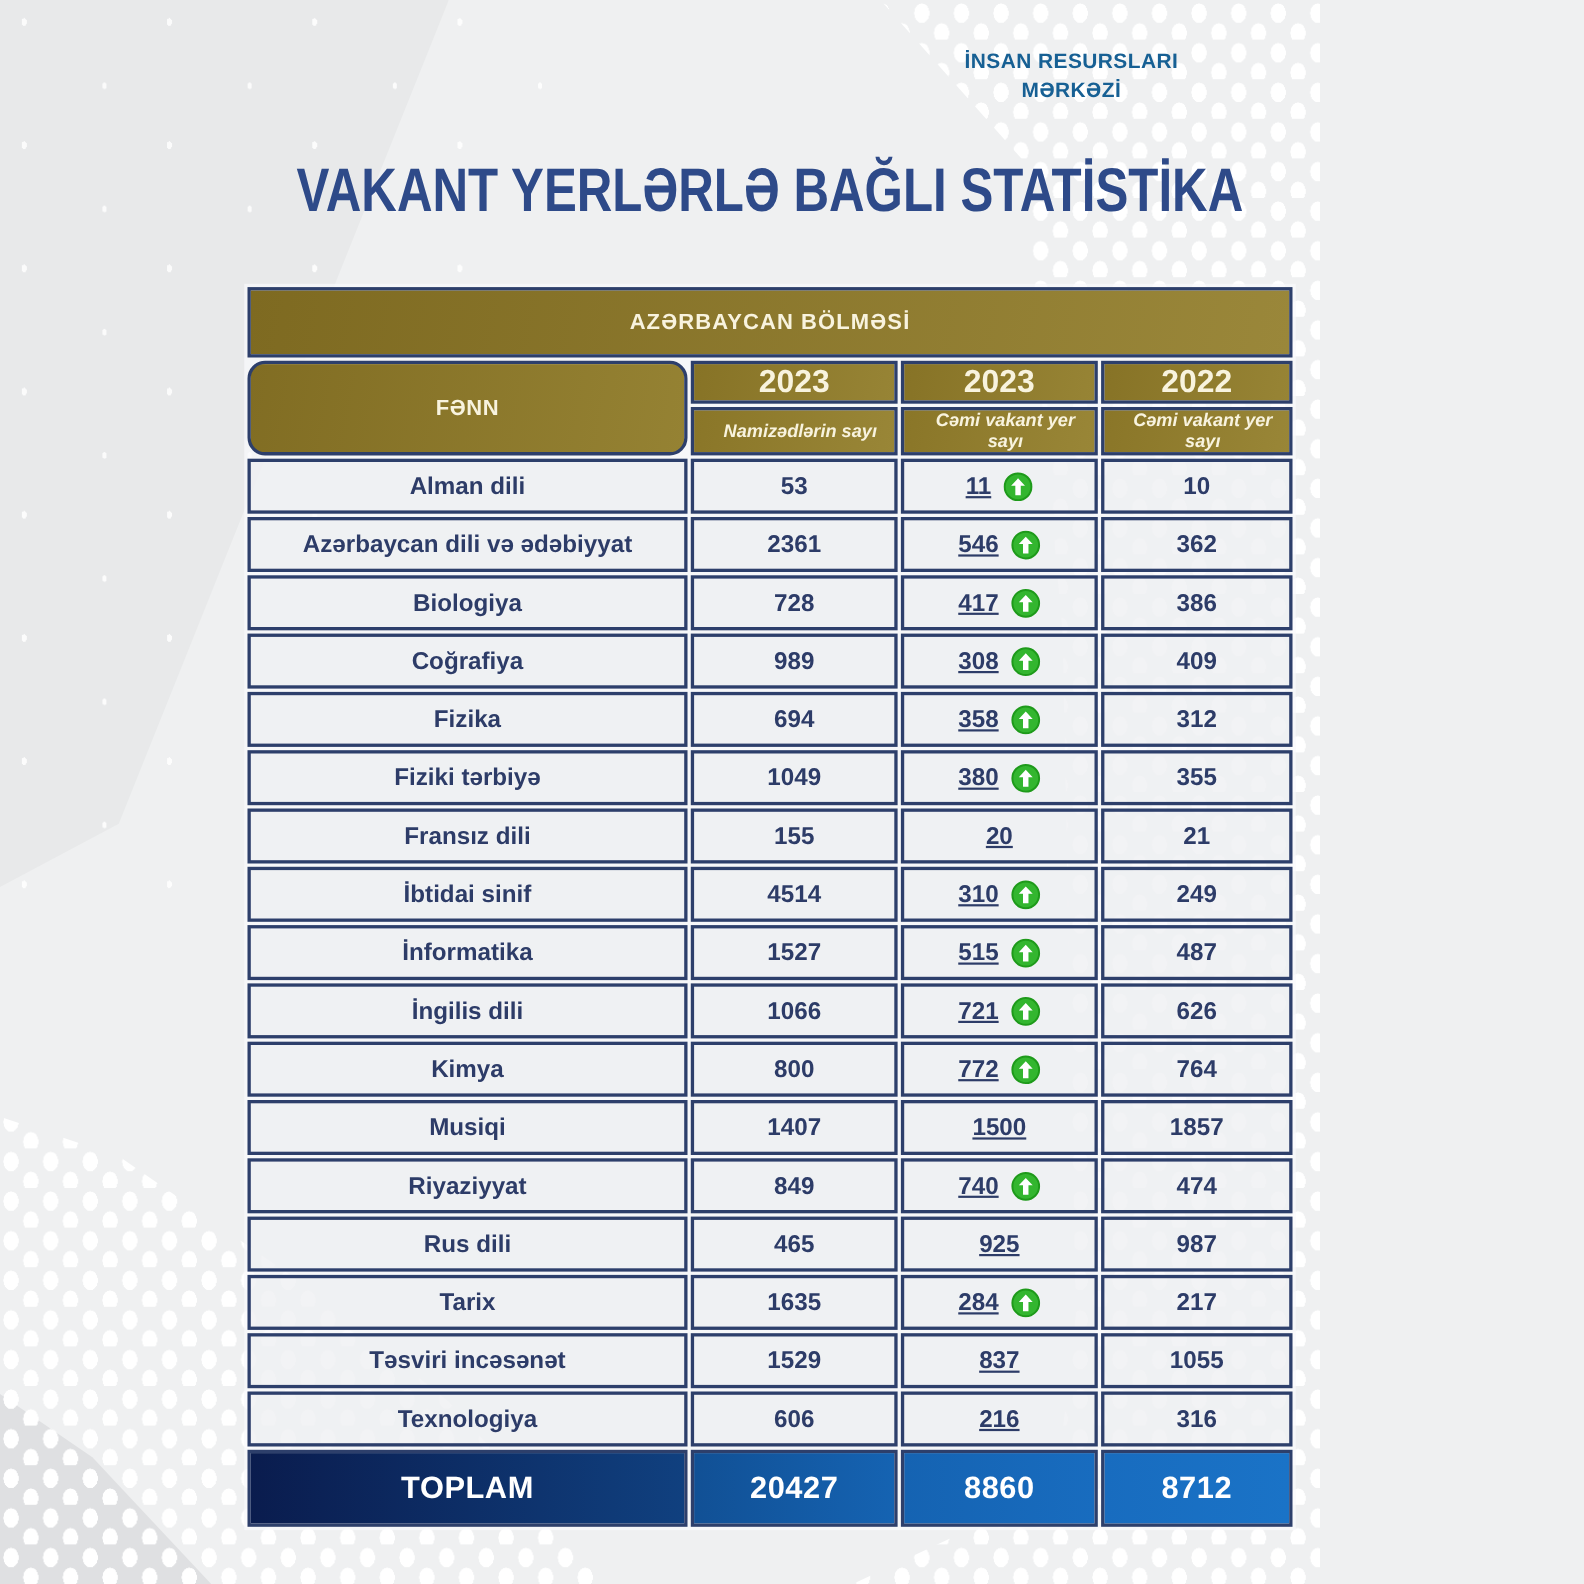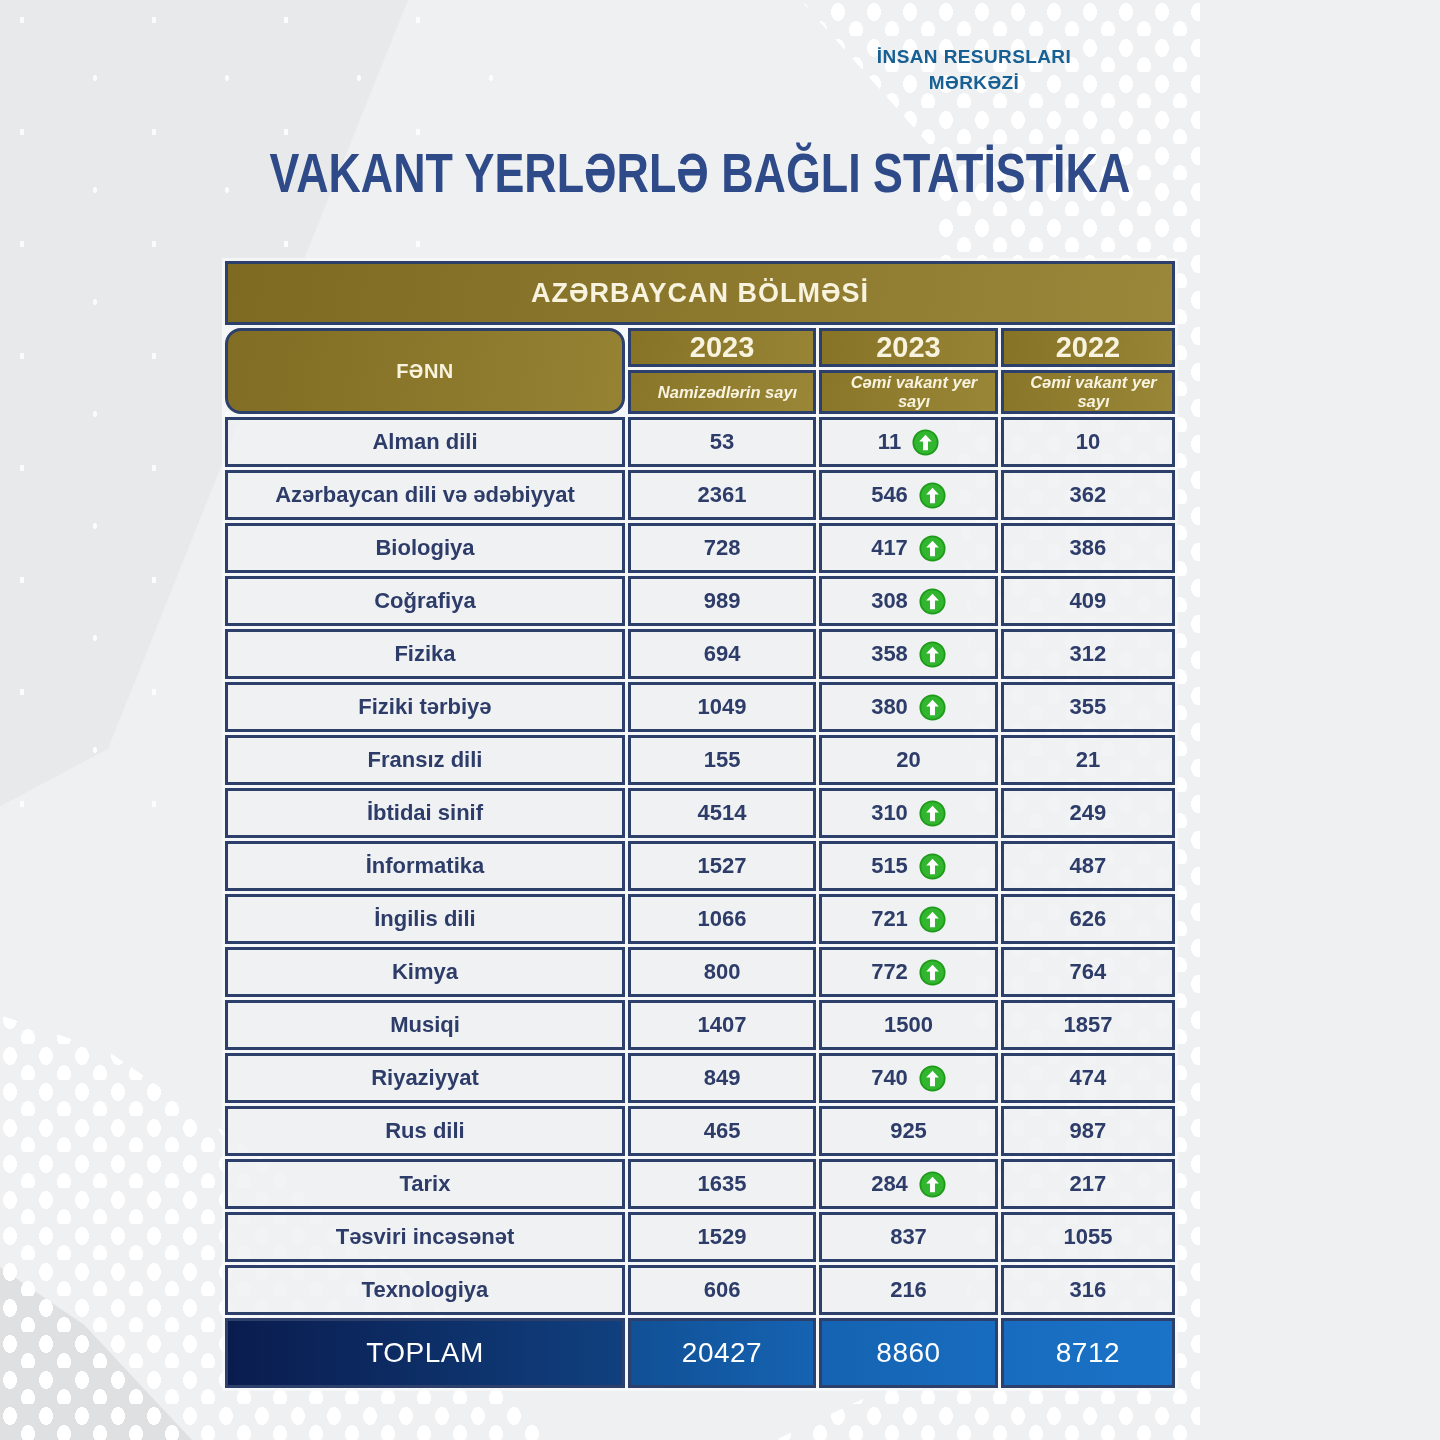--- a/index.html
+++ b/index.html
@@ -35,35 +35,35 @@
   .title span{display:inline-block;transform:scaleX(.8);transform-origin:center;
         font-size:56px;font-weight:bold;color:#2e4a89;letter-spacing:0;white-space:nowrap;}
 
   
   table.stats{position:absolute;left:222px;top:258px;width:956px;z-index:2;
         border-collapse:separate;border-spacing:3px;table-layout:fixed;
         background:rgba(250,250,252,.7);}
   col.c-subject{width:42.5%;} col.c1{width:20%;} col.c2{width:19%;} col.c3{width:18.5%;}
   th,td{border:3px solid #2d3f6b;vertical-align:middle;text-align:center;padding:0;}
 
-  th.section{height:58px;font-size:27px;letter-spacing:1px;color:#f8f3de;
+  th.section{height:58px;font-size:20px;letter-spacing:1px;color:#f8f3de;
         background:linear-gradient(100deg,#7e6a21,#9a873a);}
   th.fenn{font-size:20px;color:#f8f3de;letter-spacing:.5px;
         background:linear-gradient(100deg,#816d23,#958233);border-radius:16px;}
   th.year{height:30px;font-size:29px;color:#f8f3de;
         background:linear-gradient(100deg,#877326,#978435);}
   th.sub{height:26px;font-size:16.5px;font-style:italic;color:#f8f3de;font-weight:bold;
         background:linear-gradient(100deg,#8a7628,#998637);padding-left:11px;}
 
   tr.data td{height:44px;background:rgba(231,232,234,.45);
         color:#2d3c68;font-weight:bold;font-size:22px;}
-  .vwrap{display:inline-flex;align-items:center;justify-content:center;gap:11px;}
+  .vwrap{display:inline-flex;align-items:center;justify-content:center;gap:11px;text-decoration:underline;}
   .vwrap svg{display:block;}
 
-  tr.total td{height:64px;color:#ffffff;font-weight:normal;font-size:28px;letter-spacing:.5px;}
+  tr.total td{height:64px;color:#ffffff;font-weight:bold;font-size:28px;letter-spacing:.5px;}
   td.t-label{background:linear-gradient(90deg,#0a1c4e,#10407f);}
   td.t-n1{background:linear-gradient(90deg,#115095,#1563b2);}
   td.t-n2{background:linear-gradient(90deg,#1563b2,#186cbf);margin-top:44px;}
   td.t-n3{background:linear-gradient(90deg,#186cbf,#1a73c7);}
 </style>
 </head>
 <body>
 
 <div class="page">
 

